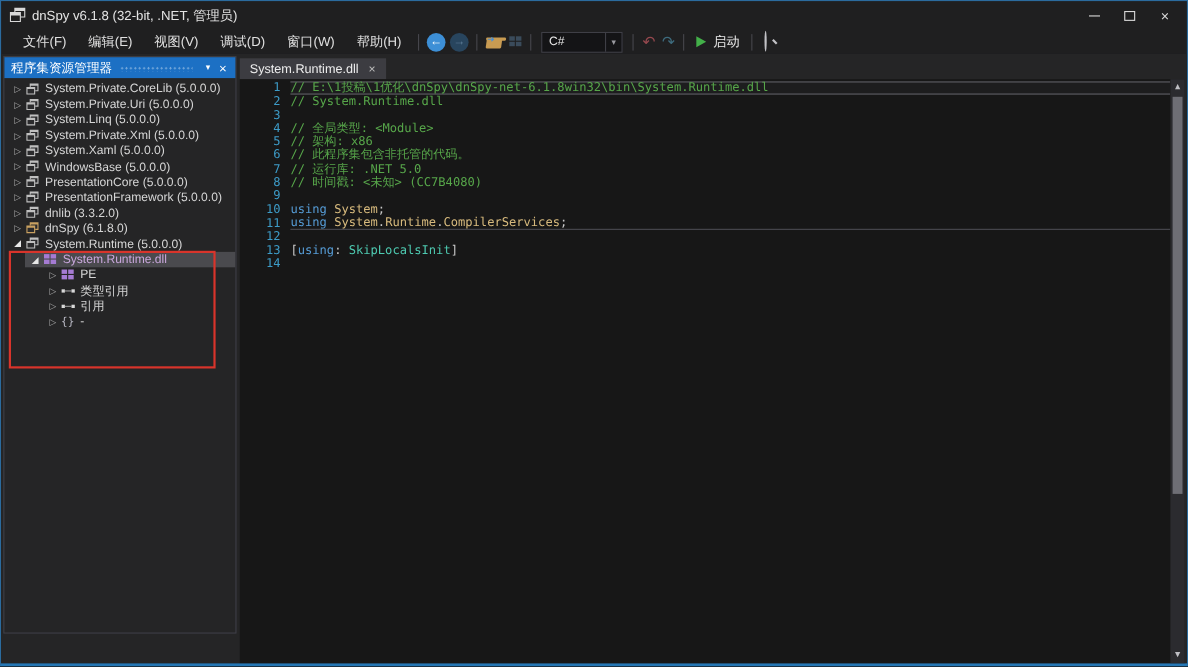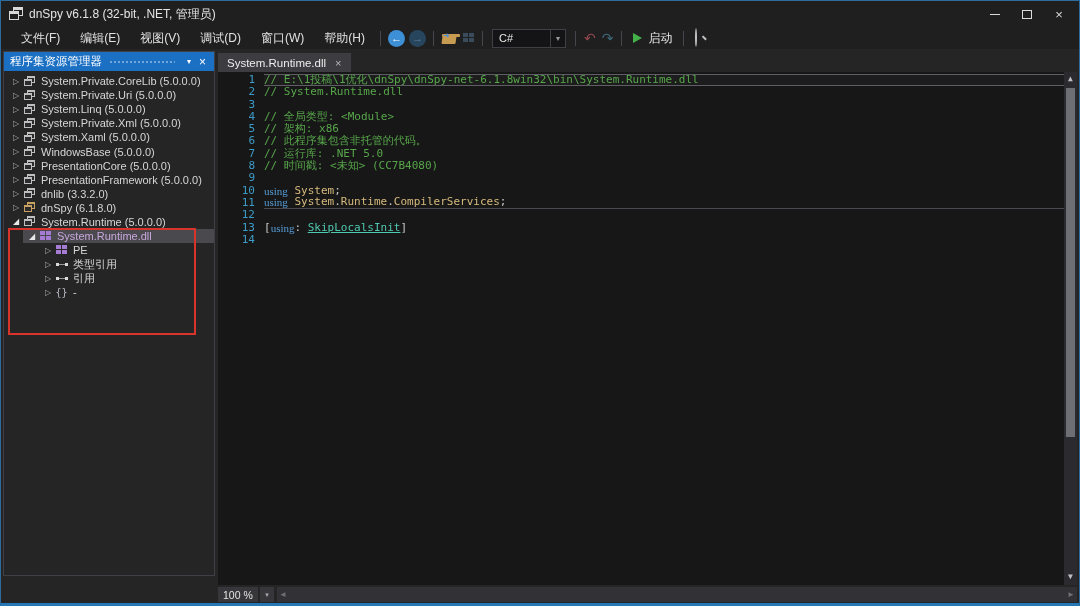--- a/index.html
+++ b/index.html
@@ -102,23 +102,23 @@
   .tab-close { color:#B9B9B9; font-size:11px; margin-left:9px; }
   .editor { flex:1; background:#171717; display:flex; min-height:0; position:relative;
             font-family:"DejaVu Sans Mono", monospace; font-size:11px; line-height:12.3px; }
   .code { flex:1; padding-top:2px; min-width:0; overflow:hidden; }
   .codeline { display:flex; height:12.3px; align-items:center; }
   .ln { width:46px; flex-shrink:0; text-align:right; padding-right:9px; color:#3D9BC7; }
   .lc { flex:1; white-space:pre; height:100%; display:flex; align-items:center; min-width:0; }
   .codeline.hl .lc { border-top:1px solid #5E5E64; border-bottom:1px solid #5E5E64; background:#1D1D1E; }
   .codeline.sep .lc { border-bottom:1px solid #4A4A50; }
   .tk-comment { color:#57A64A; }
-  .tk-kw { color:#569CD6;font-family:Liberation Serif, serif; }
+  .tk-kw { color:#569CD6; }
   .tk-ns { color:#D7BA7D; }
-  .tk-type { color:#4EC9B0;text-decoration:underline; }
+  .tk-type { color:#4EC9B0; }
   .tk-punc { color:#C8C8C8; }
 
   
   .vscroll { width:13px; flex-shrink:0; background:#2B2B2F; position:relative; }
   .vs-up, .vs-down { position:absolute; left:0; width:13px; height:13px; color:#BFBFC4; font-size:8px;
                      display:flex; align-items:center; justify-content:center; }
   .vs-up { top:1px; } .vs-down { bottom:1px; }
   .vs-thumb { position:absolute; left:2px; top:16px; width:9px; height:68%; background:#6E6E75; }
 
   
@@ -463,23 +463,15 @@
               <div class="ln">14</div>
               <div class="lc"></div>
             </div>
           </div>
         <div class="vscroll">
           <span class="vs-up">▲</span>
           <span class="vs-thumb"></span>
           <span class="vs-down">▼</span>
         </div>
       </div>
-      <div class="bottombar">
-        <span class="zoombox">100 %</span>
-        <span class="zoom-caret">▾</span>
-        <span class="hscroll">
-          <span class="hs-arrow">◄</span>
-          <span class="hs-arrow">►</span>
-        </span>
-      </div>
     </div>
   </div>
 </div>
 
 </body></html>

